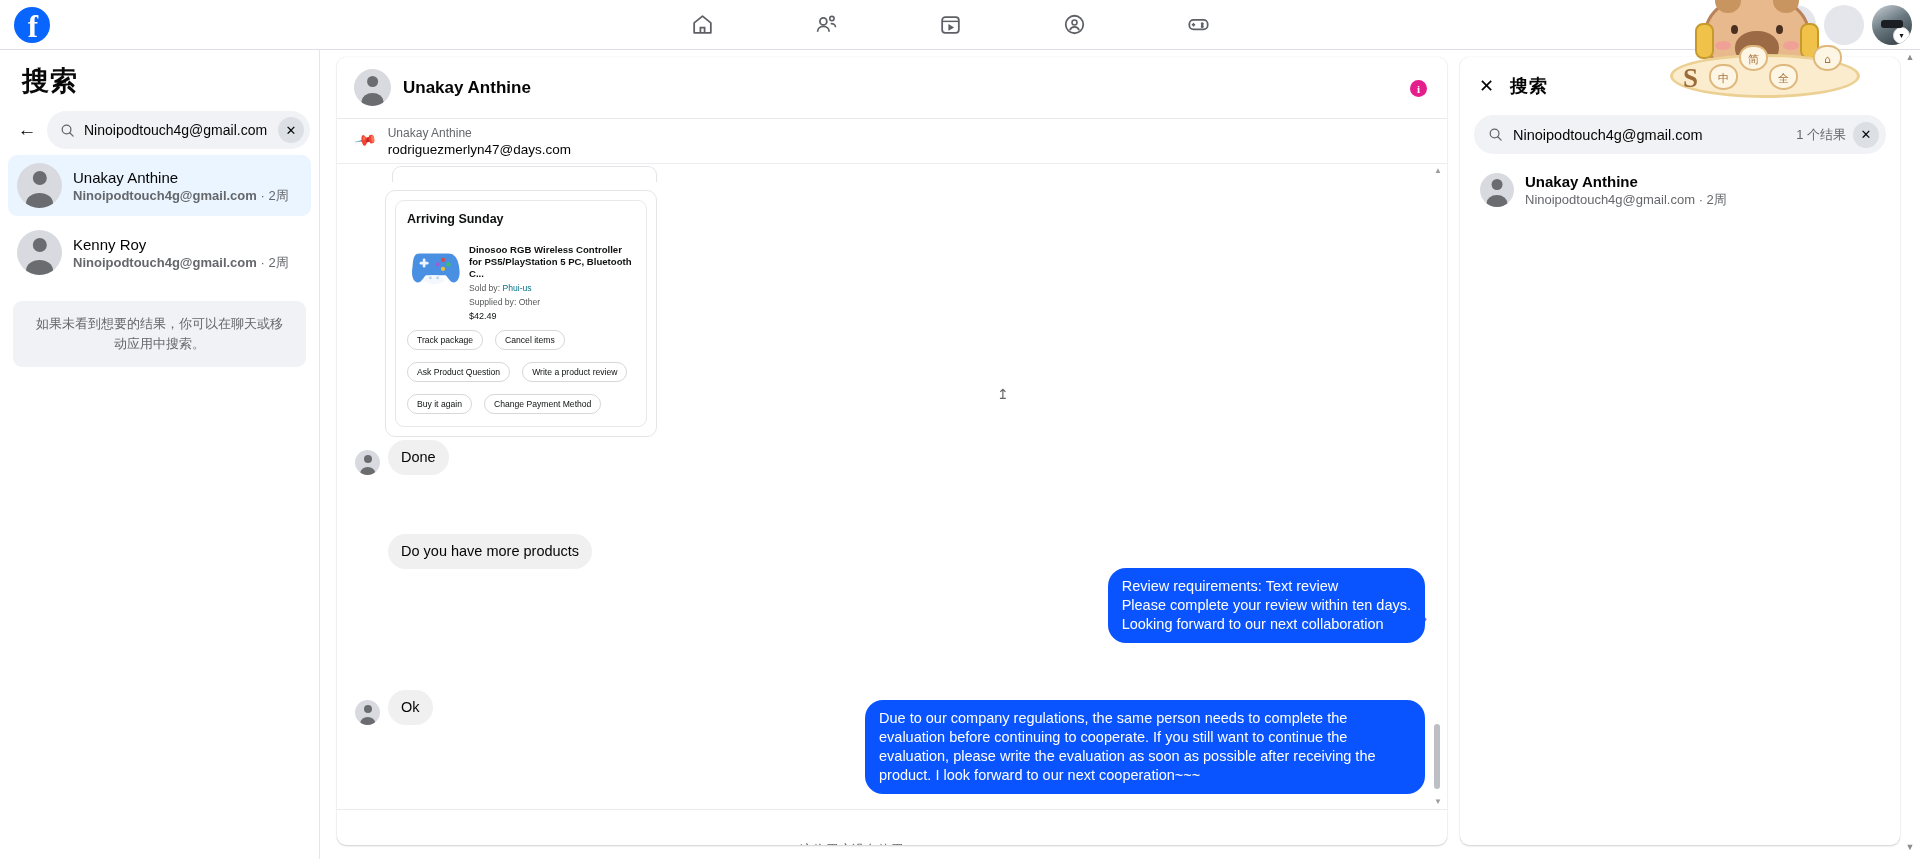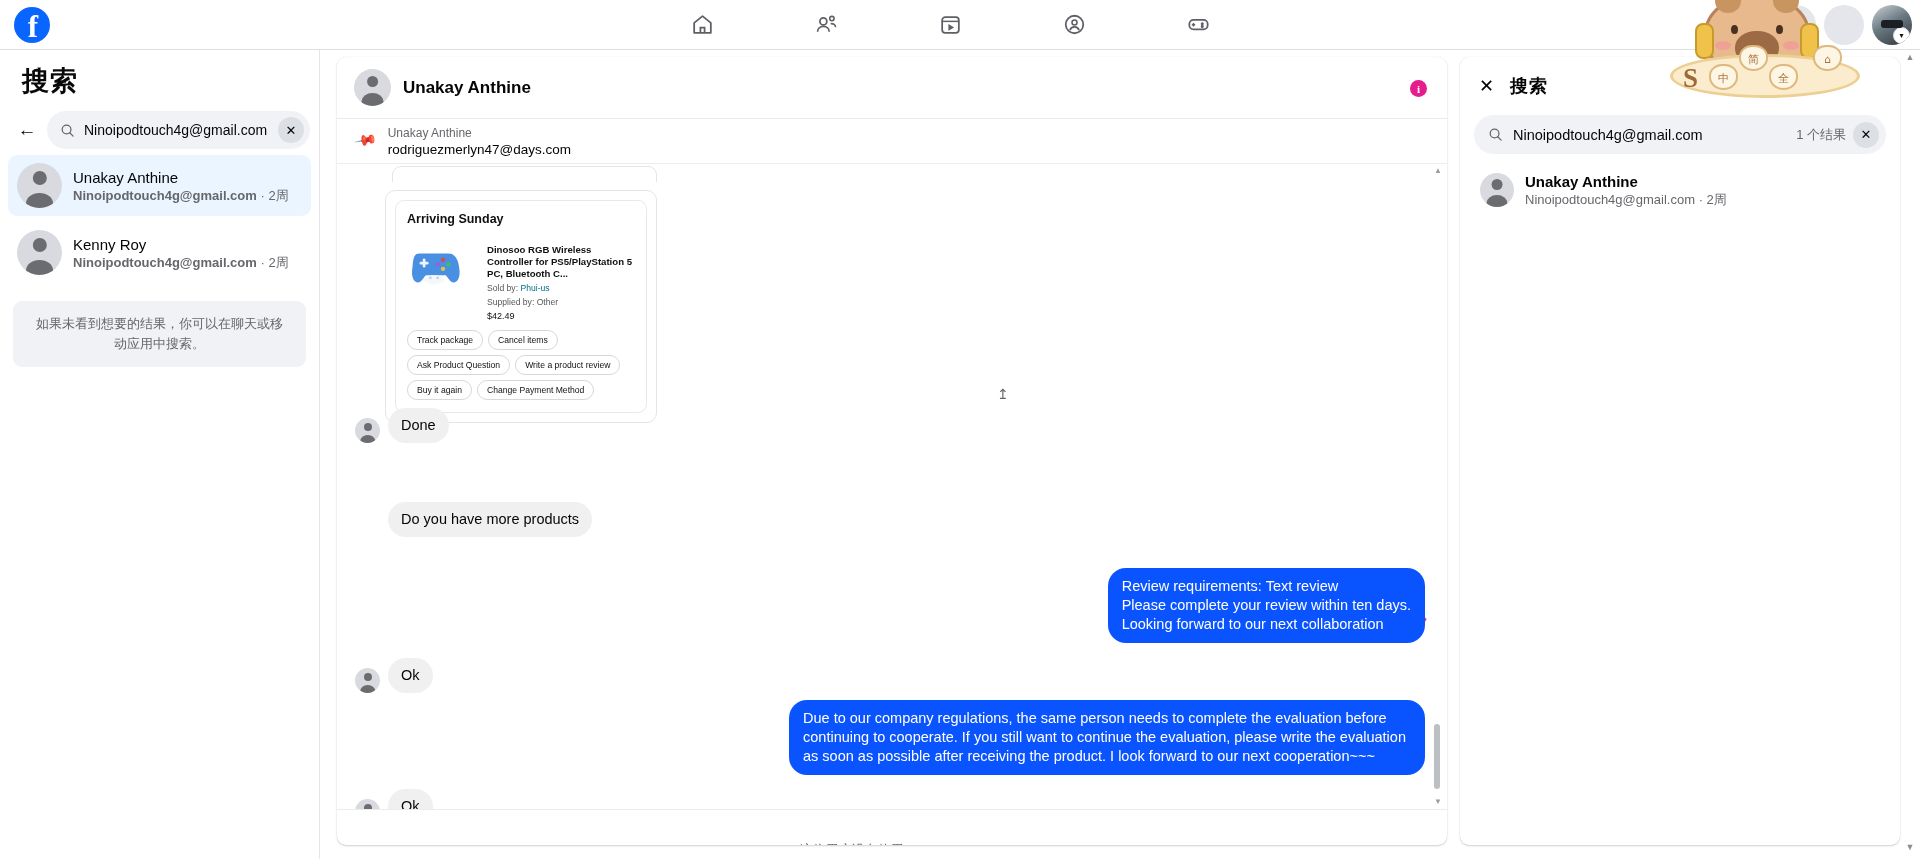--- a/index.html
+++ b/index.html
@@ -175,47 +175,47 @@
   #product-wrap {
     position: absolute; left: 48px; top: 26px; width: 272px;
     border: 1px solid #e3e5e8; border-radius: 10px; background: #fff;
     padding: 9px;
   }
   #product-card {
     border: 1px solid #e6e8ea; border-radius: 9px; background: #fff;
     padding: 11px 11px 12px 11px;
   }
   #arriving { font-size: 12.5px; font-weight: bold; color: #0f1111; margin-bottom: 18px; }
-  #prod-row { display: flex; gap: 26px; }
+  #prod-row { display: flex; gap: 8px; }
   #prod-img {
     width: 54px; height: 48px; flex: none; position: relative;
   }
   #prod-title {
     font-size: 9.6px; font-weight: bold; color: #0f1111; line-height: 12px;
   }
   .prod-meta { font-size: 8.6px; color: #565959; line-height: 12px; margin-top: 2px; }
   .prod-meta a { color: #007185; text-decoration: none; }
   #prod-price { font-size: 9px; color: #0f1111; margin-top: 3px; }
-  #prod-btns { margin-top: 9px; display: flex; flex-wrap: wrap; gap: 5px; }
+  #prod-btns { margin-top: 9px; display: flex; flex-wrap: wrap; gap: 12px; }
   .pbtn {
     border: 1px solid #d5d9d9; border-radius: 13px; background: #fff;
     font-size: 8.6px; color: #0f1111; padding: 4px 9px; cursor: pointer;
     white-space: nowrap;
   }
   #share-icon {
     position: absolute; left: 660px; top: 222px; font-size: 14px; color: #65676b;
     cursor: pointer;
   }
 
   
   .row { display: flex; align-items: flex-end; gap: 8px; position: absolute; }
   .row.out { justify-content: flex-end; }
   .bub-in {
     background: #f0f0f0; border-radius: 18px; padding: 8px 13px;
-    font-size: 14.5px; color: #050505; line-height: 19px; max-width: 640px;
+    font-size: 14.5px; color: #050505; line-height: 19px; max-width: 640px; margin-top: 32px;
   }
   .bub-out {
     background: #0a54ff; color: #fff; border-radius: 18px;
     padding: 9px 14px; font-size: 14.5px; line-height: 19px;
   }
   .msg-actions { display: flex; align-items: center; gap: 11px; margin-left: 7px; color: #65676b; }
   .msg-actions span { cursor: pointer; font-size: 14px; }
   #ok-bubble {
     position: absolute; right: 22px; top: 422px;
     width: 37px; height: 37px; border-radius: 50%; background: #6b3ef0;
@@ -511,21 +511,21 @@
       <div class="bub-out" style="white-space:pre-line">Review requirements: Text review
 Please complete your review within ten days.
 Looking forward to our next collaboration</div>
     </div>
 
     <div class="row" style="left:18px; top:494px">
       <div class="avatar" style="width:25px;height:25px"></div>
       <div class="bub-in">Ok</div>
     </div>
 
-    <div class="row out" style="right:22px; top:536px; width:636px">
+    <div class="row out" style="right:22px; top:536px; width:560px">
       <div class="bub-out">Due to our company regulations, the same person needs to complete the evaluation before continuing to cooperate. If you still want to continue the evaluation, please write the evaluation as soon as possible after receiving the product. I look forward to our next cooperation~~~</div>
     </div>
 
     <div class="row" style="left:18px; top:625px">
       <div class="avatar" style="width:25px;height:25px"></div>
       <div class="bub-in">Ok</div>
     </div>
 
     <div id="sb-track">
       <div id="sb-up">▲</div>

